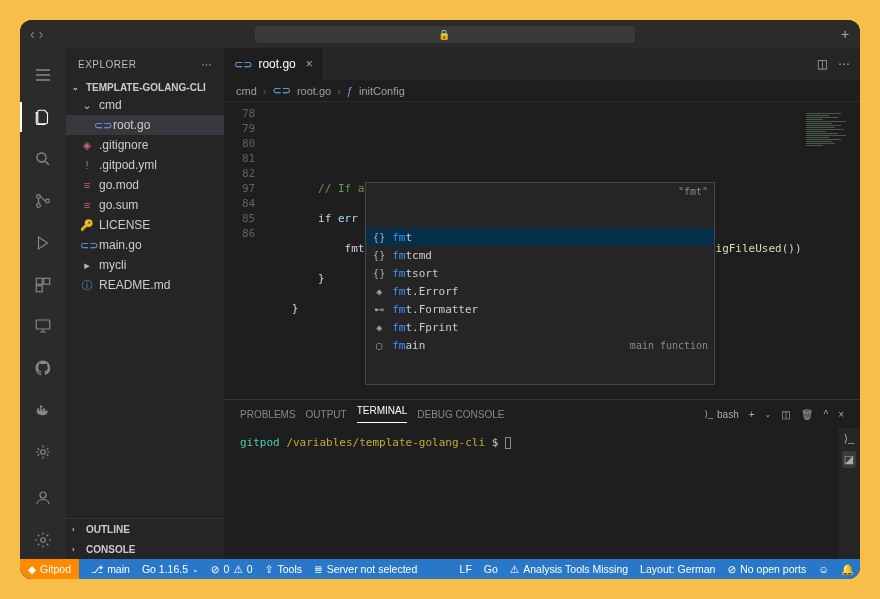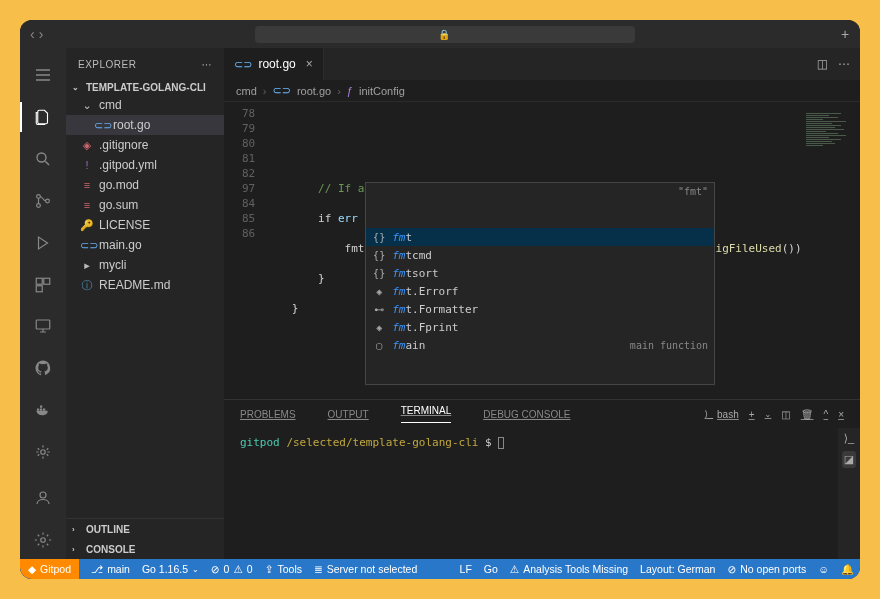--- a/index.html
+++ b/index.html
@@ -50,25 +50,25 @@
 .kw { color:#569cd6; }
 .fn { color:#dcdcaa; }
 .id { color:#9cdcfe; }
 .cursor-box { border:1px solid #777; padding:0 1px; }
 .minimap { width:60px; background:#1e1e1e; position:relative; }
 .mm-line { height:1px; background:#4a5a4a; margin:1px 4px; }
 .suggest { position:absolute; left:100px; top:80px; width:350px; background:#252526; border:1px solid #454545; font-family:Menlo,Consolas,monospace; font-size:11px; z-index:50; }
 .sug-row { display:flex; align-items:center; height:18px; padding:0 6px; gap:6px; color:#ccc; }
 .sug-row.sel { background:#062f4a; }
 .sug-ico { width:14px; text-align:center; font-size:10px; opacity:0.8; }
-.sug-hl { color:#3794ff;font-style:italic; }
+.sug-hl { color:#3794ff; }
 .sug-doc { margin-left:auto; color:#888; font-size:10px; }
 .sug-hint { position:absolute; right:4px; top:1px; background:#252526; color:#888; padding:0 2px; font-size:10px; }
 .panel { height:160px; border-top:1px solid #333; background:#1e1e1e; display:flex; flex-direction:column; }
-.panel-tabs { height:28px; display:flex; align-items:center; gap:32px; padding:0 16px; font-size:10px; color:#888;text-decoration:underline; }
+.panel-tabs { height:28px; display:flex; align-items:center; gap:10px; padding:0 16px; font-size:10px; color:#888; }
 .panel-tabs .pt.active { color:#fff; border-bottom:1px solid #fff; padding-bottom:6px; }
 .panel-actions { margin-left:auto; display:flex; gap:10px; align-items:center; color:#aaa; cursor:pointer; }
 .panel-body { flex:1; display:flex; }
 .term { flex:1; padding:8px 16px; font-family:Menlo,Consolas,monospace; font-size:11px; color:#ccc; }
 .term .g { color:#4ec9b0; }
 .term .y { color:#c2a83e; }
 .panel-side { width:22px; background:#252526; display:flex; flex-direction:column; align-items:center; padding-top:4px; gap:6px; }
 .panel-side span { color:#aaa; font-size:11px; cursor:pointer; }
 .statusbar { position:absolute; left:0; right:0; bottom:0; height:20px; background:#2977c9; color:#fff; font-size:10.5px; display:flex; align-items:center; padding:0 6px; gap:12px; }
 .sb-seg { display:flex; align-items:center; gap:4px; cursor:pointer; }
@@ -320,21 +320,21 @@
             <span>+</span>
               <span style="font-size:8px">⌄</span>
             <span>◫</span>
             <span>🗑</span>
             <span>^</span>
             <span>×</span>
           </div>
         </div>
         <div class="panel-body">
           <div class="term">
-            <span class="g">gitpod</span> <span class="y">/selected/template-golang-cli</span> <span>$</span> <span style="border:1px solid #888;display:inline-block;width:6px;height:12px;vertical-align:middle"></span>
+            <span class="g">gitpod</span> <span class="y">/variables/template-golang-cli</span> <span>$</span> <span style="border:1px solid #888;display:inline-block;width:6px;height:12px;vertical-align:middle"></span>
           </div>
           <div class="panel-side">
             <span>⟩_</span>
             <span style="background:#3a3a3a;border-radius:3px;padding:2px">◪</span>
           </div>
         </div>
       </div>
     </div>
   </div>
 

